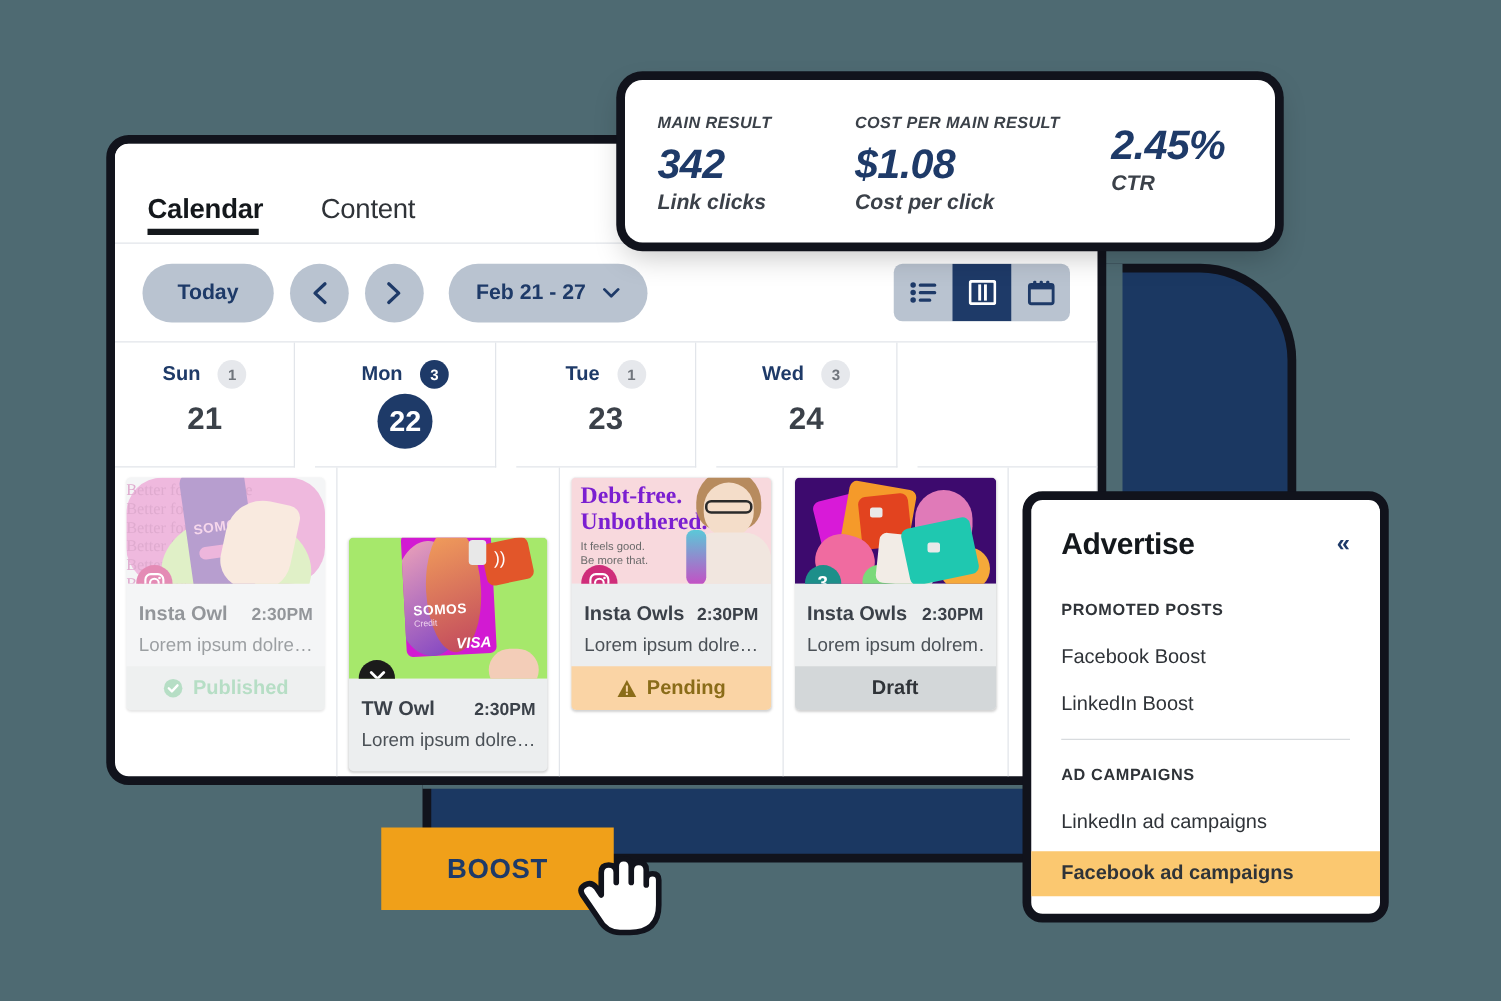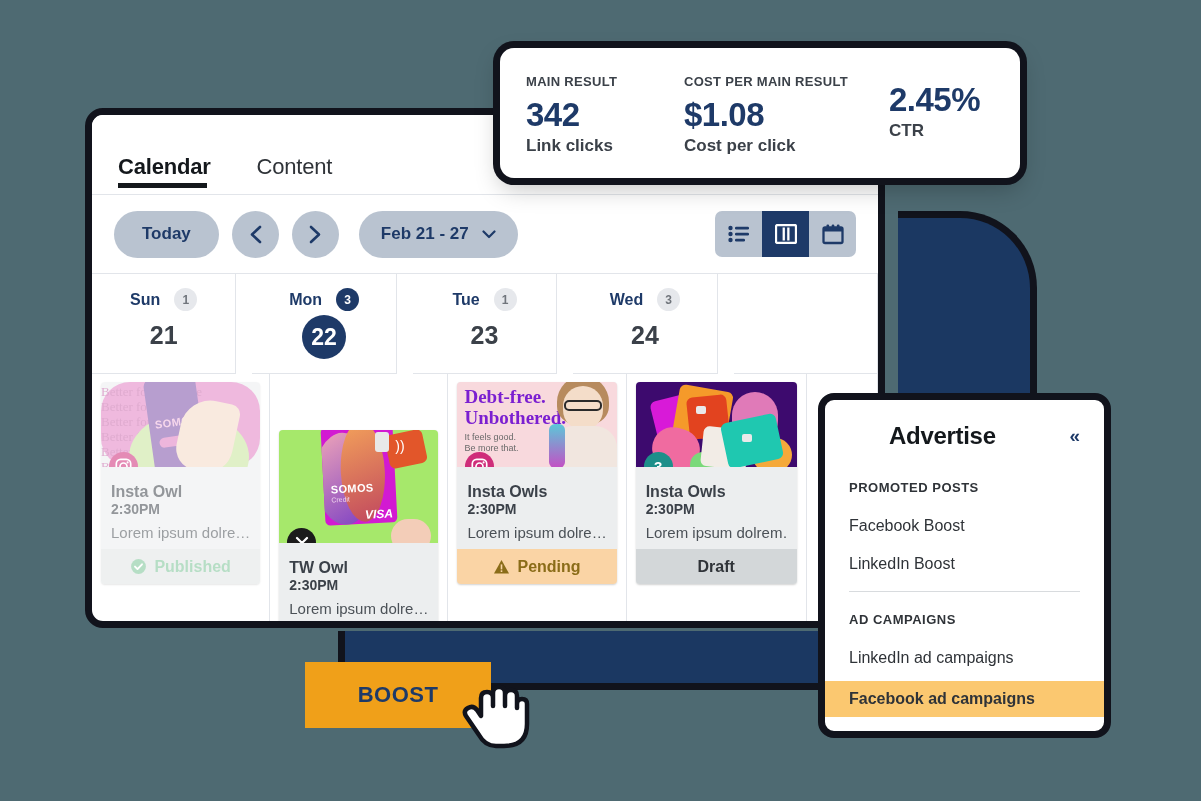--- a/index.html
+++ b/index.html
@@ -158,21 +158,21 @@
   .net-icon {
     position: absolute; left: 8px; bottom: -14px;
     width: 29px; height: 29px; border-radius: 50%;
     display: flex; align-items: center; justify-content: center;
     z-index: 4;
   }
   .net-ig { background: #cf2d7a; }
   .net-x  { background: #1b1b1b; }
   .net-ct { background: #1d8f8a; color: #fff; font-weight: bold; font-size: 15px; }
   .post-body { padding: 16px 10px 8px 10px; }
-  .post-line1 { display: flex; align-items: baseline; justify-content: space-between; flex-direction: column; }
+  .post-line1 { display: flex; align-items: baseline; justify-content: space-between; }
   .post-author { font-size: 16px; font-weight: bold; color: #3b4149; }
   .post-time { font-size: 14px; font-weight: bold; color: #3b4149; }
   .post-text {
     margin-top: 7px; font-size: 15px; color: #4b5157;
     white-space: nowrap; overflow: hidden;
   }
   .post-status {
     height: 35px;
     display: flex; align-items: center; justify-content: center;
     gap: 7px; font-size: 16px; font-weight: bold;
@@ -316,27 +316,28 @@
   .art4 .cF { left: 16px; top: 46px; width: 48px; height: 42px; background: #f06ba0; transform: rotate(16deg); border-radius: 24px; }
   .art4 .cG { left: 96px; top: 10px; width: 46px; height: 52px; background: #e07ab8; border-radius: 26px; }
   .art4 .cH { left: 116px; top: 56px; width: 40px; height: 34px; background: #f5a93a; border-radius: 20px; }
   .art4 .cI { left: 54px; top: 70px; width: 54px; height: 26px; background: #7ad97a; border-radius: 16px; }
   .art4 .chip2 { left: 60px; top: 24px; width: 10px; height: 8px; background: #e9e9e9; border-radius: 2px; }
   .art4 .chip3 { left: 106px; top: 52px; width: 10px; height: 8px; background: #e9e9e9; border-radius: 2px; }
 
   
   .metrics {
     position: absolute;
-    left: 500px; top: 48px;
+    left: 500px; top: 64px;
     width: 520px; height: 130px;
     background: #fff;
     border-radius: 14px;
     display: flex;
     padding: 26px 26px 0 26px;
     box-shadow: 0 0 0 7px #11131c, 0 10px 24px rgba(0,0,0,.25);
+    font-style: italic;
   }
   .metric { flex: 0 0 auto; }
   .m1 { width: 158px; }
   .m2 { width: 205px; }
   .m-label {
     font-size: 13px; font-weight: bold; color: #3b4149;
     letter-spacing: .3px;
   }
   .m-value {
     margin-top: 7px;
@@ -352,21 +353,21 @@
     width: 293px; height: 345px;
     background: #fff;
     border-radius: 16px;
     border: 7px solid #11131c;
     padding: 22px 24px 0 24px;
   }
   .adv-head {
     display: flex; align-items: center; justify-content: space-between;
     margin-bottom: 30px;
   }
-  .adv-title { font-size: 24px; font-weight: bold; color: #14181c; letter-spacing: -.3px; margin-left: 40px; }
+  .adv-title { font-size: 24px; font-weight: bold; color: #14181c; letter-spacing: -.3px; }
   .adv-collapse { font-size: 19px; color: #1e3a68; cursor: pointer; font-weight: bold; }
   .adv-sec {
     font-size: 13px; font-weight: bold; color: #2f3338;
     letter-spacing: .5px; margin-bottom: 16px;
   }
   .adv-item {
     font-size: 16px; color: #2f3338;
     padding: 6px 0; margin-bottom: 8px; cursor: pointer;
   }
   .adv-item.hl {

